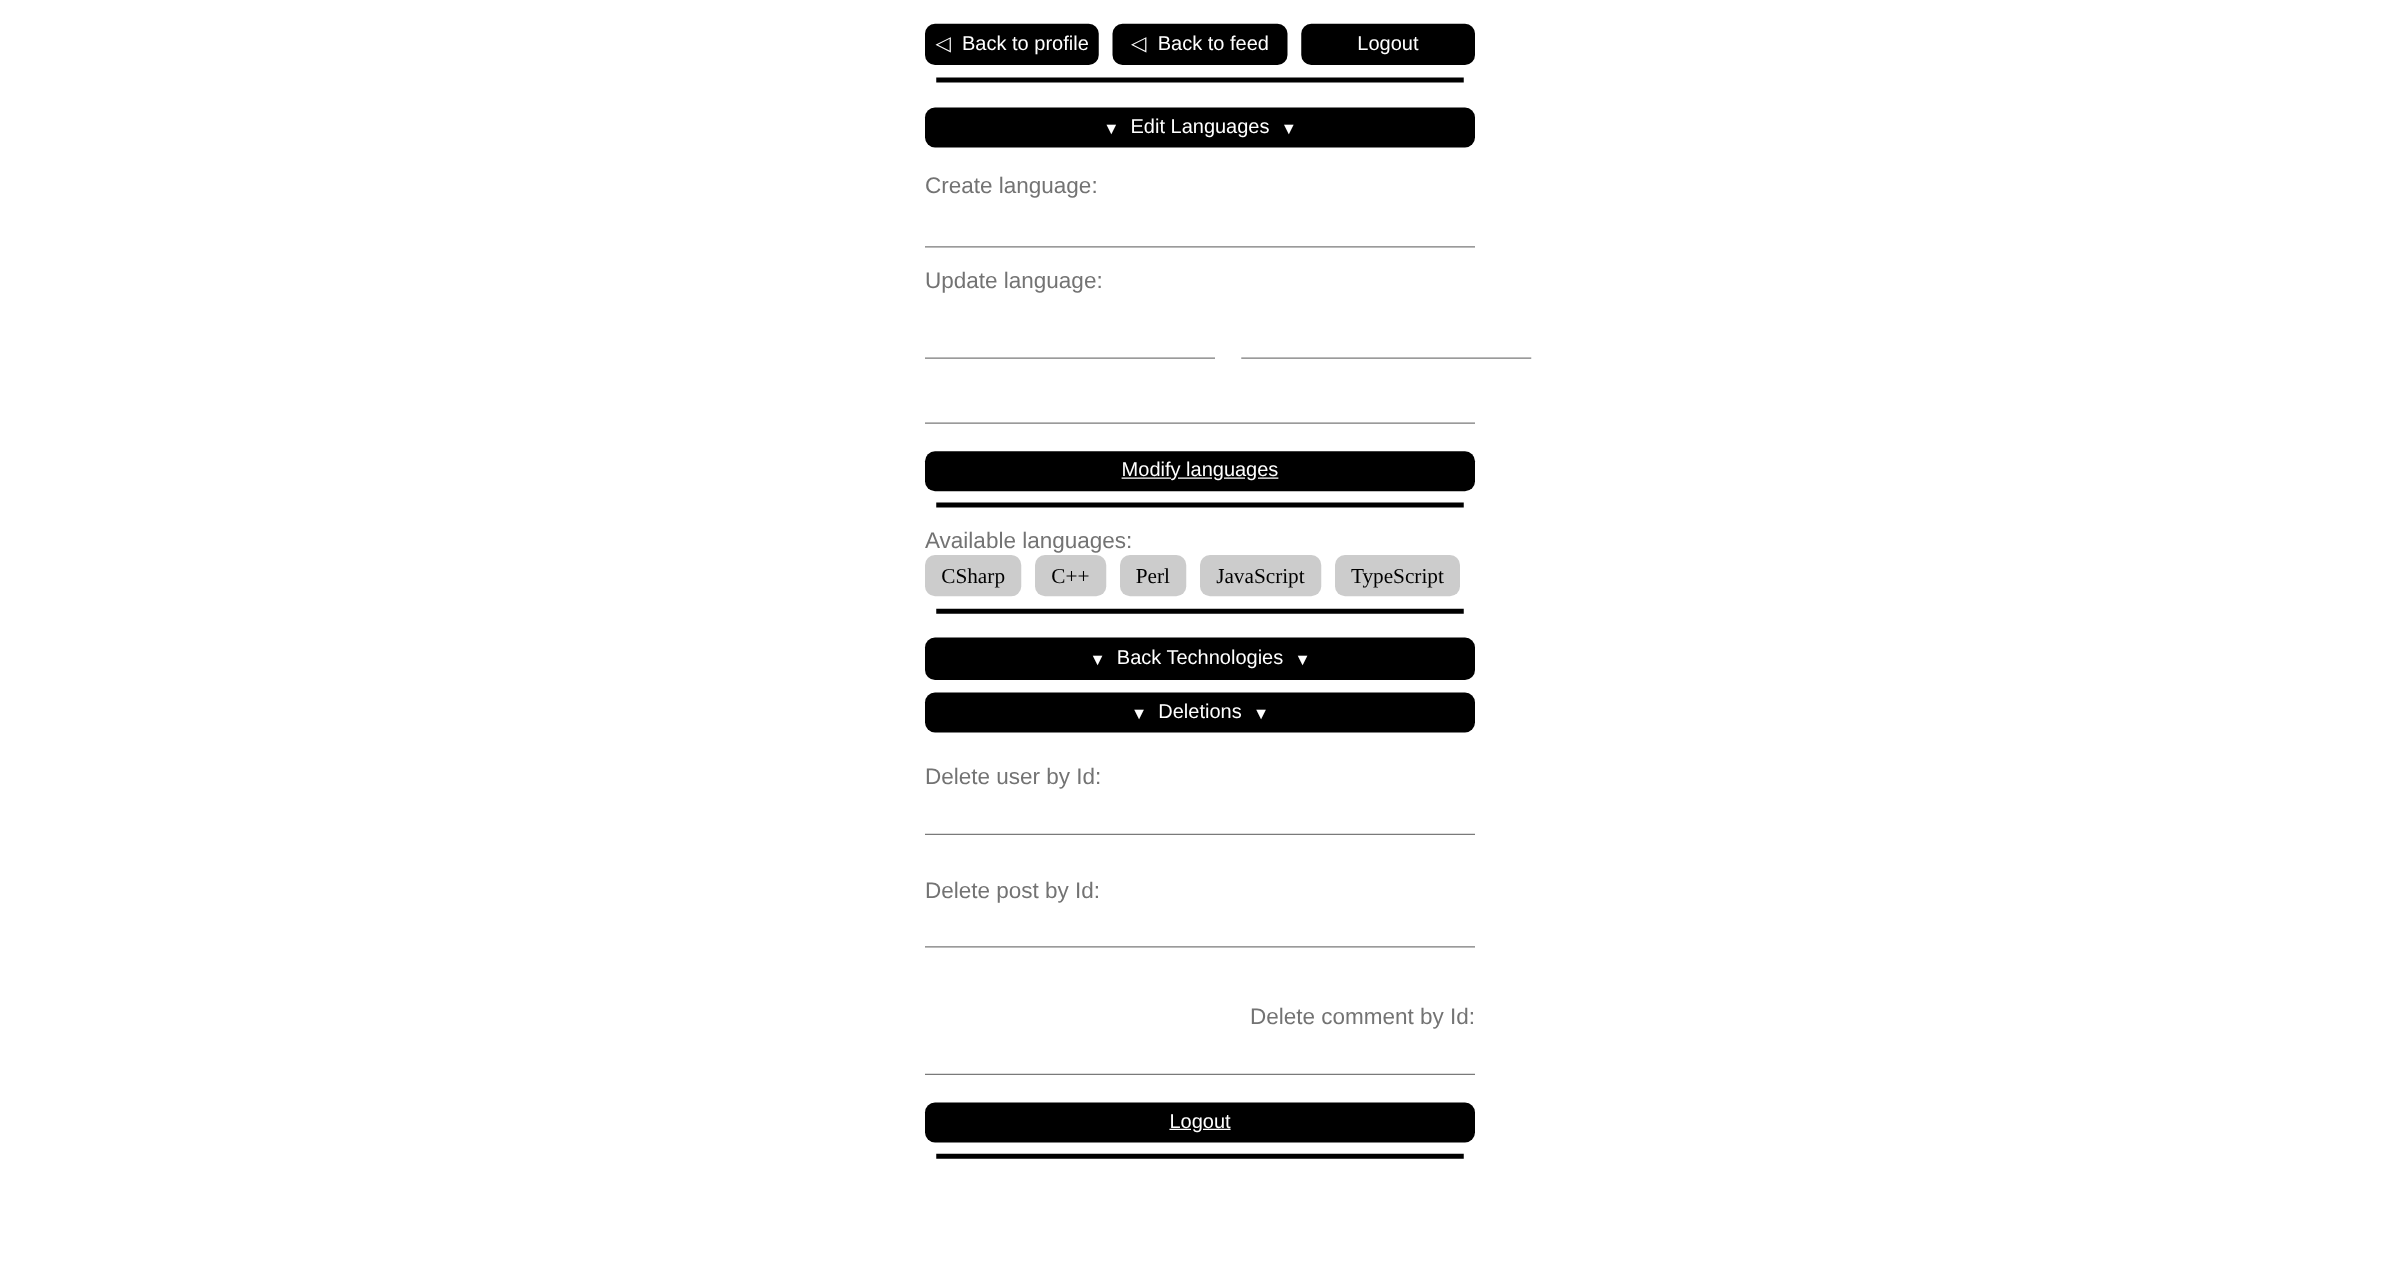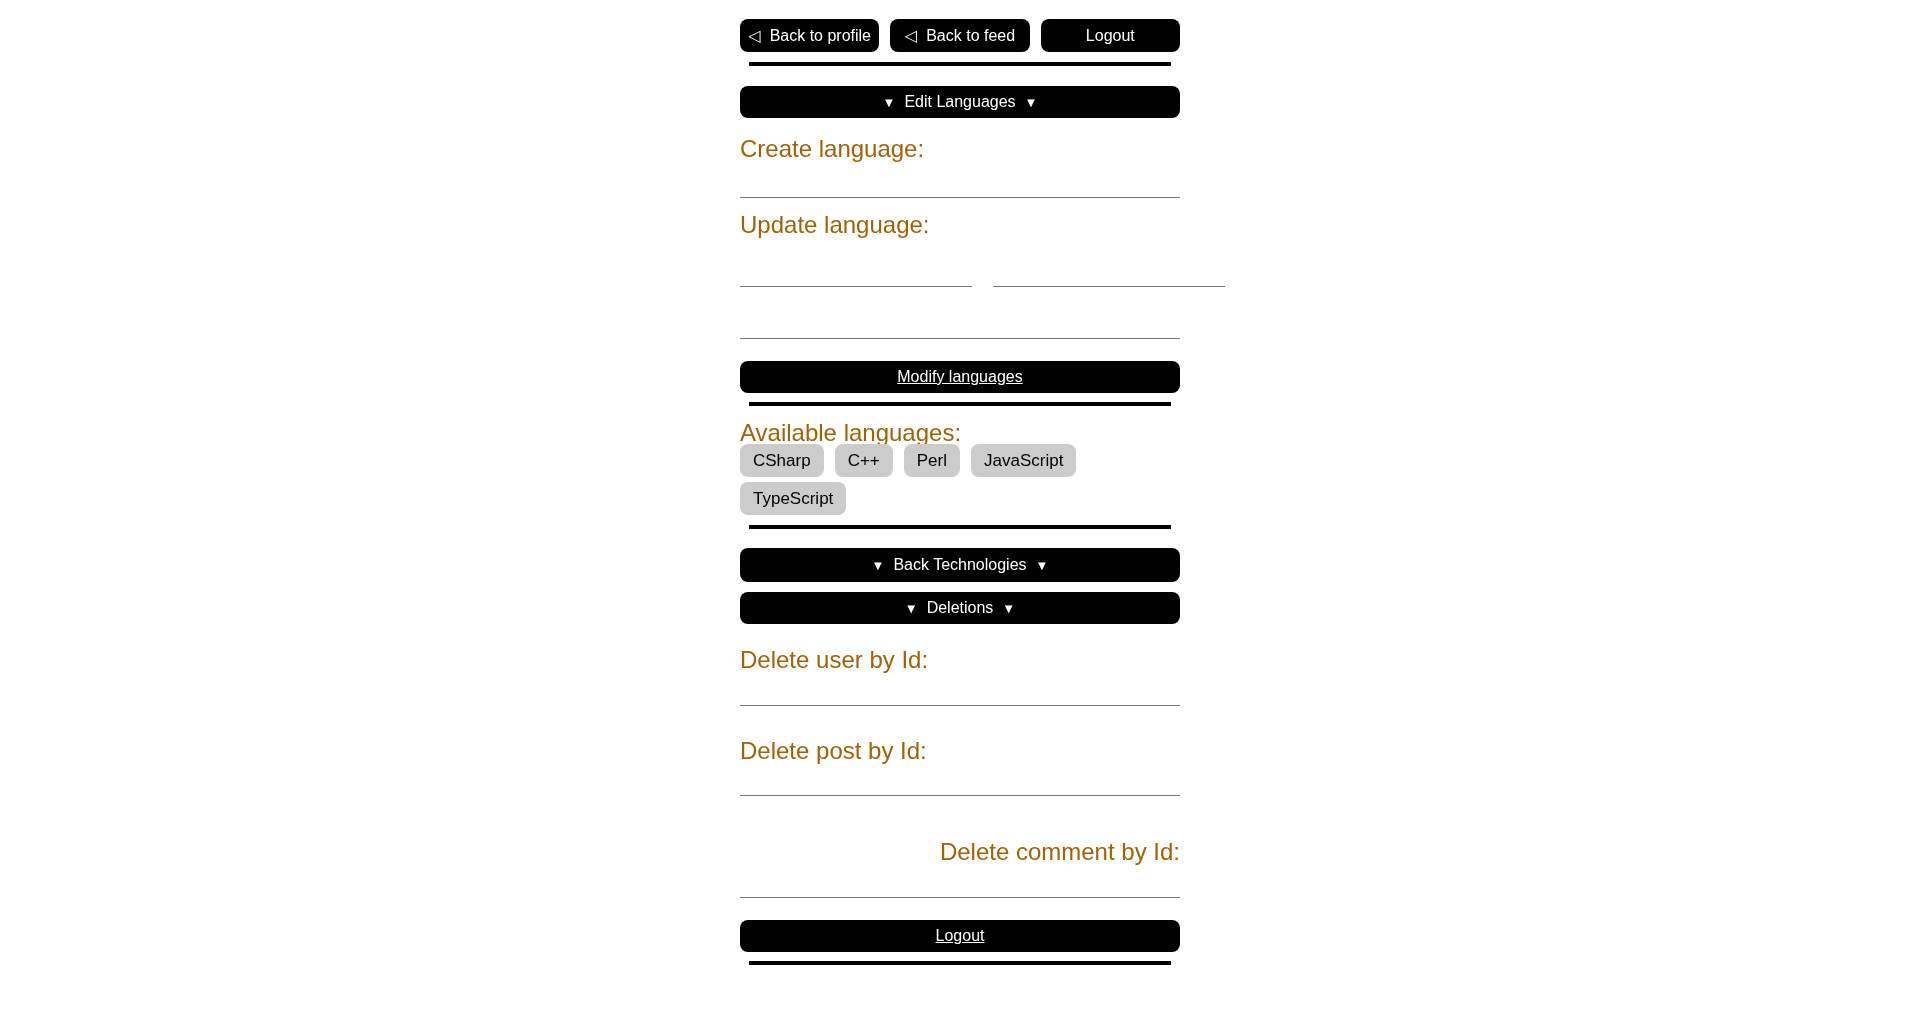--- a/index.html
+++ b/index.html
@@ -26,21 +26,21 @@
   .wide { width: 100%; height: 32px; }
   .h34 { height: 34px; }
   .icon { display: inline-block; }
   .back-icon { font-size: 16px; }
   .caret-icon { font-size: 13px; }
 
   .thick-hr { height: 4px; background: #000000; margin-left: 9px; margin-right: 9px; }
 
   .field-label {
     display: block;
-    font-size: 24px; line-height: 21px; color: #a16207;
+    font-size: 18px; line-height: 21px; color: #737373;
   }
 
   .underline-input {
     display: block; width: 100%; box-sizing: border-box;
     border: 0; border-bottom: 1px solid #7a7a7a;
     background: transparent; outline: none;
     font-family: "Liberation Sans", sans-serif;
     font-size: 18px; padding: 0;
   }
   .h39 { height: 39px; }
@@ -53,20 +53,21 @@
 
   .chip-list { margin-top: 1px; display: flex; flex-wrap: wrap; gap: 5px 11px; }
   .chip {
     display: inline-flex; align-items: center;
     height: 33px; box-sizing: border-box;
     padding: 0 13px;
     background: #cccccc; color: #000;
     border-radius: 8px;
     font-size: 17px;
     cursor: pointer;
+    font-family: Liberation Serif, serif;
   }
 
   .mt9  { margin-top: 9px; }
   .mt10 { margin-top: 10px; }
   .mt16 { margin-top: 16px; }
   .mt19 { margin-top: 19px; }
   .mt20 { margin-top: 20px; }
   .mt22 { margin-top: 22px; text-decoration: underline; }
   .mt25 { margin-top: 25px; }
   .mt32 { margin-top: 45px; text-align: right; }

